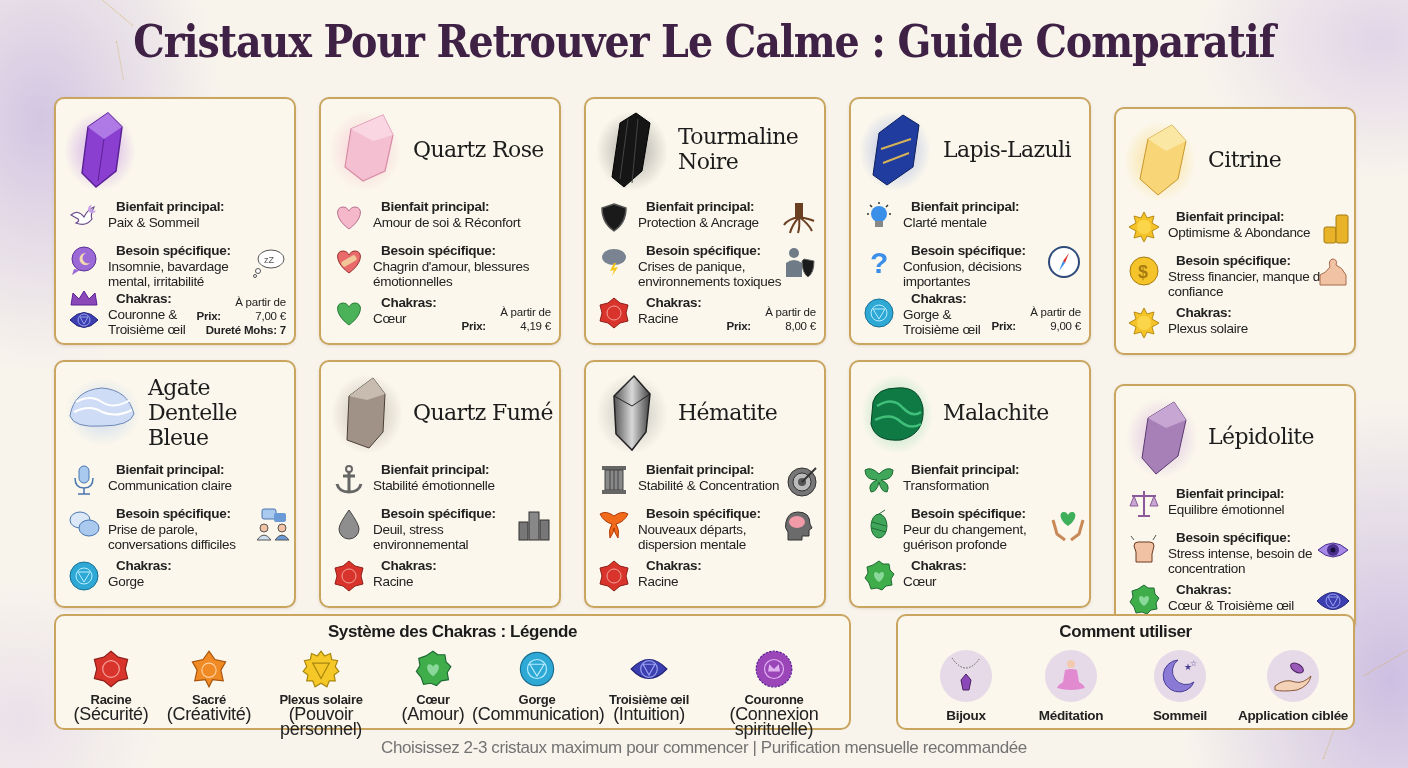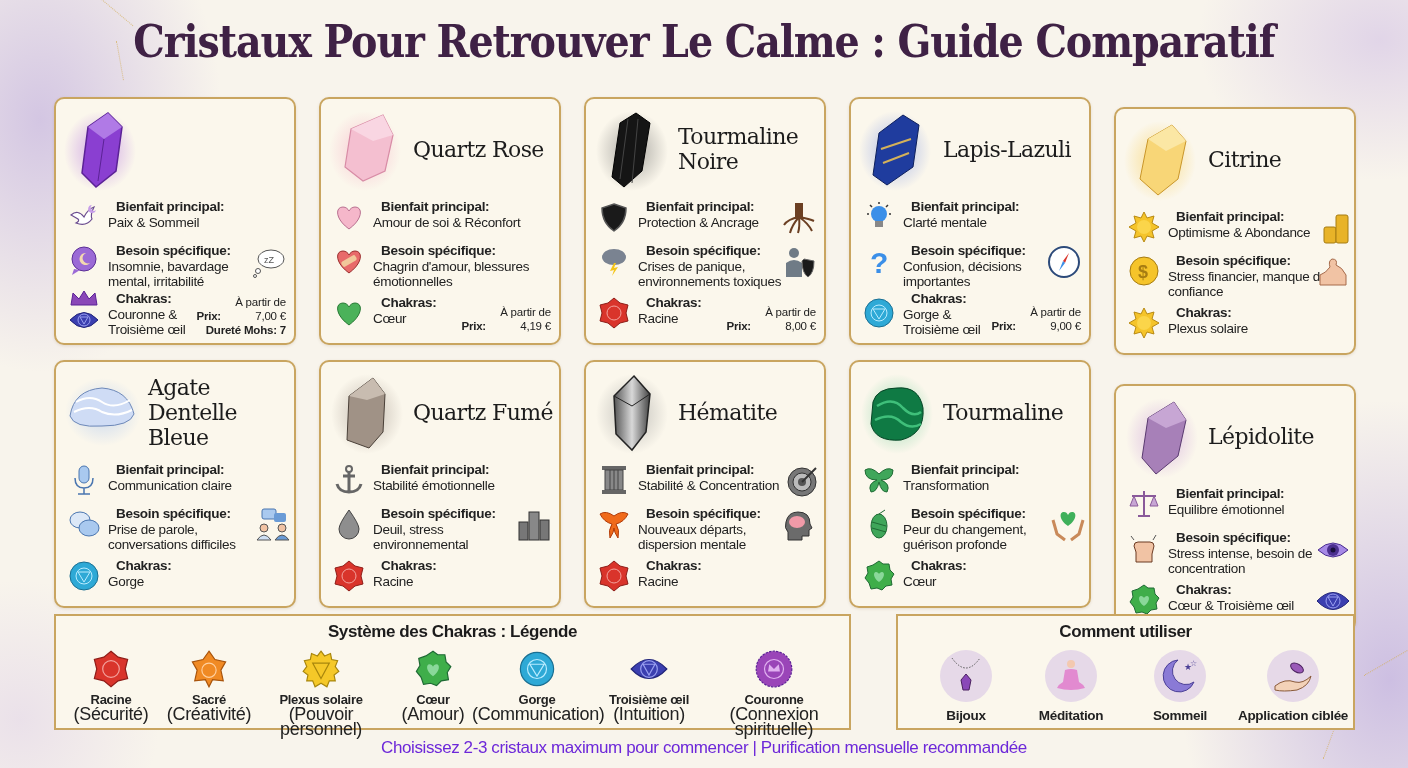--- a/index.html
+++ b/index.html
@@ -62,42 +62,42 @@
   .row .side svg { width: 34px; height: 34px; }
   .price {
     position: absolute; right: 8px; bottom: 10px; text-align: right;
     font-size: 11.5px; line-height: 14px; color: #222; letter-spacing: -0.2px;
   }
   .price b { font-weight: bold; margin-top: 45px; }
   .row1 { top: 100px; }
   .row2 { top: 144px; }
   .row3 { top: 196px; }
   .panel {
-    position: absolute; background: #fbf7ec; border: 2px solid #c9a560; border-radius: 0;
+    position: absolute; background: #fbf7ec; border: 2px solid #c9a560; border-radius: 10px;
   }
   .panel-title {
     position: absolute; left: 0; right: 0; top: 6px; text-align: center;
     font-weight: bold; font-size: 17px; color: #1c1c1c; letter-spacing: -0.4px;
   }
   .legend-item {
     position: absolute; top: 34px; width: 130px; text-align: center;
   }
   .legend-item svg { width: 38px; height: 38px; display: block; margin: 0 auto 4px; }
   .legend-item .ln { font-weight: bold; font-size: 13px; line-height: 15px; letter-spacing: -0.3px; }
   .legend-item .ld { font-size: 18px; line-height: 15px; letter-spacing: -0.3px; }
   .use-item { position: absolute; top: 34px; width: 120px; text-align: center; }
   .use-item .circ {
     width: 52px; height: 52px; border-radius: 50%; background: #e6d9e8;
     margin: 0 auto 6px; display: flex; align-items: center; justify-content: center;
   }
   .use-item .circ svg { width: 40px; height: 40px; }
   .use-item .un { font-weight: bold; font-size: 13.5px; letter-spacing: -0.3px; }
   .footer {
     position: absolute; left: 0; width: 1408px; top: 738px; text-align: center;
-    font-size: 17px; color: #6d28d9; letter-spacing: -0.4px;
+    font-size: 17px; color: #737373; letter-spacing: -0.4px;
   }
 </style>
 </head>
 <body>
 
 <div class="gold-vein" style="left:80px;top:6px;width:60px;transform:rotate(40deg);"></div>
 <div class="gold-vein" style="left:100px;top:60px;width:40px;transform:rotate(80deg);"></div>
 <div class="gold-vein" style="left:1360px;top:660px;width:60px;transform:rotate(-30deg);"></div>
 <div class="gold-vein" style="left:1310px;top:740px;width:40px;transform:rotate(-70deg);"></div>
 
@@ -563,21 +563,21 @@
           <radialGradient id="g8">
             <stop offset="0" stop-color="#3fbf7a" stop-opacity="0.5"></stop>
             <stop offset="1" stop-color="#3fbf7a" stop-opacity="0"></stop>
           </radialGradient>
         </defs>
       <ellipse cx="34" cy="42" rx="36" ry="40" fill="url(#g8)"></ellipse>
       <path d="M10 30 Q14 16 34 16 Q56 14 60 36 Q62 62 38 68 Q12 70 8 52 Z" fill="#0f7a44" stroke="#064526"></path>
       <path d="M14 34 Q30 24 40 36 Q50 46 58 40 M12 48 Q28 40 38 50 Q48 58 58 52" stroke="#3fbf7a" stroke-width="2.5" fill="none"></path>
     </svg>
   </div>
-  <div class="name">Tourmaline</div>
+  <div class="name">Malachite</div>
   <div class="row row1">
     <div class="ico">
       <svg viewBox="0 0 32 32">
           <path d="M16 10 Q8 2 2 6 Q2 16 14 16 Q4 20 8 28 Q14 28 16 18 Q18 28 24 28 Q28 20 18 16 Q30 16 30 6 Q24 2 16 10 Z" fill="#3fa65a" stroke="#1f6a34"></path>
         </svg>
     </div>
     <div class="txt"><span class="lbl">Bienfait principal:</span><span>Transformation</span></div>
   </div>
   <div class="row row2">
     <div class="ico">

